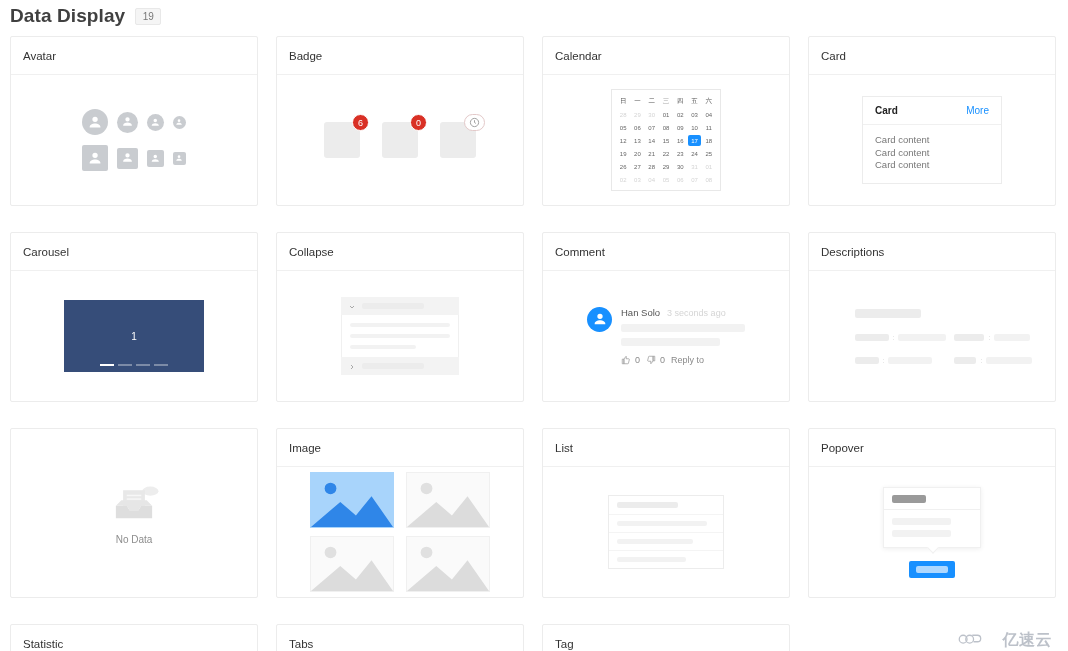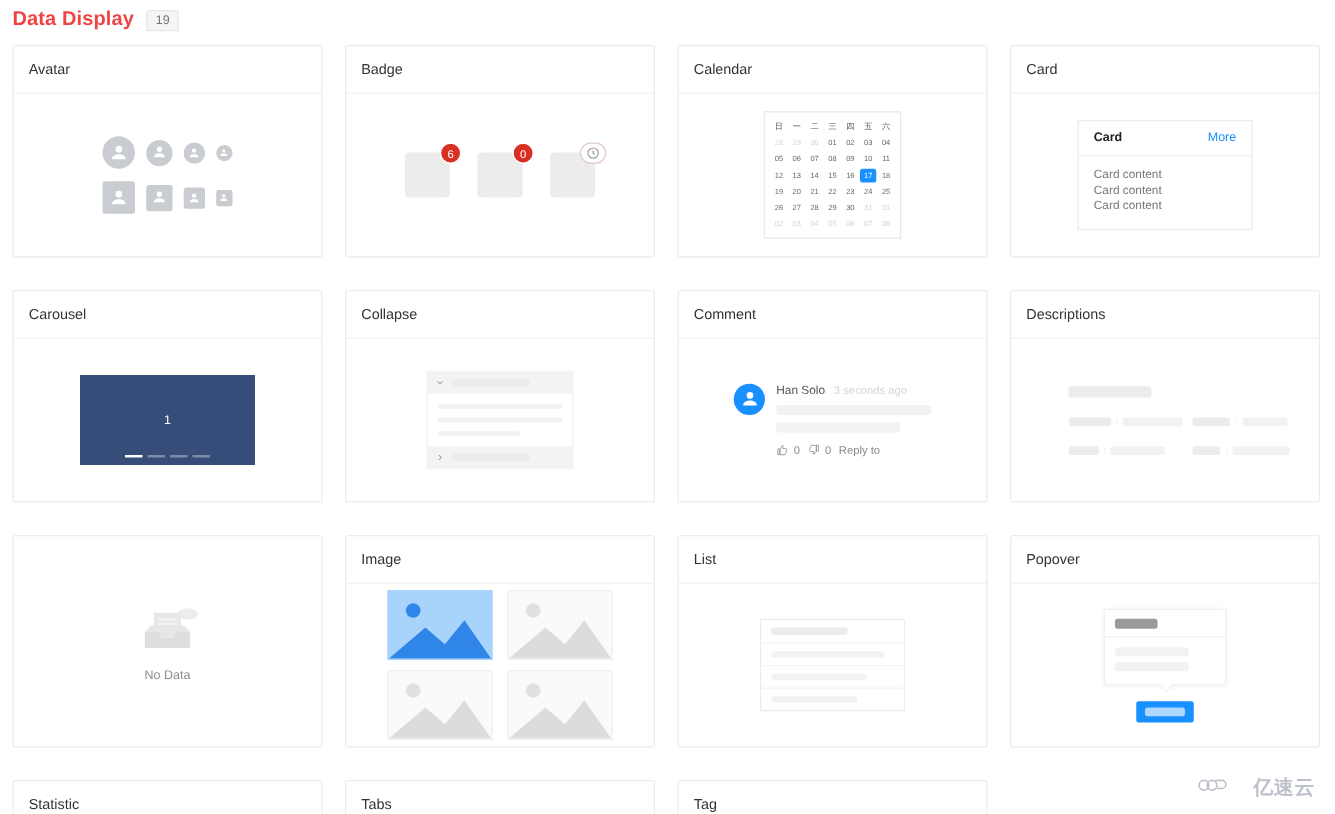--- a/index.html
+++ b/index.html
@@ -11,21 +11,21 @@
     overflow: hidden;
   }
   .page { position: relative; width: 1068px; height: 651px; background: #fff; }
 
   
   .page-header {
     display: flex; align-items: center; gap: 10px;
     padding: 2px 0 0 10px; height: 30px;
   }
   .page-title {
-    font-size: 16px; font-weight: 600; color: #ef4444; letter-spacing: .1px;
+    font-size: 19px; font-weight: 600; color: #404040; letter-spacing: .1px;
   }
   .title-badge {
     display: inline-flex; align-items: center; justify-content: center;
     min-width: 26px; height: 17px; padding: 0 5px;
     background: #f5f5f5; border: 1px solid #e8e8e8; border-radius: 2px;
     font-size: 10px; color: #777;
   }
 
   
   .grid {
@@ -201,21 +201,21 @@
     transform: rotate(45deg); position: absolute; bottom: -5px; left: 45px;
   }
   .popover-btn {
     margin-top: 13px; width: 46px; height: 17px; background: #1890ff;
     border-radius: 2px; display: flex; align-items: center; justify-content: center;
   }
   .popover-btn .sk { width: 32px; height: 7px; background: rgba(255,255,255,.65); }
 
   
   .watermark {
-    position: absolute; right: 16px; bottom: 10px;
+    position: absolute; right: 16px; bottom: 0;
     display: flex; align-items: center; gap: 21px;
     color: #b9bec7; opacity: .95;
   }
   .watermark svg { width: 26px; height: 17px; }
   .watermark .wm-text { font-size: 16px; font-weight: 700; letter-spacing: .5px; color: #b9bec7; }
 </style>
 </head>
 <body>
 
 <div class="page">

